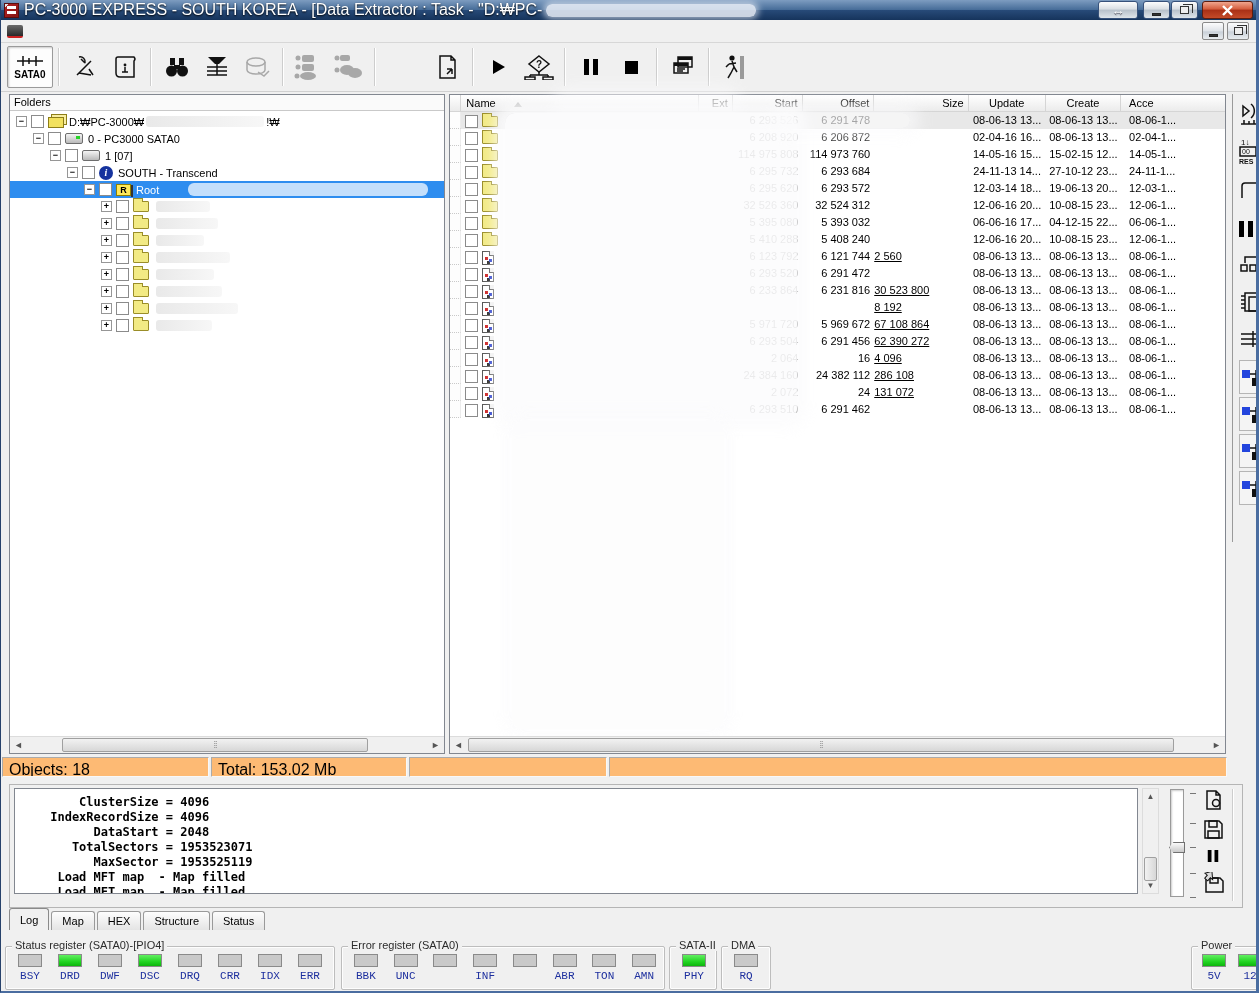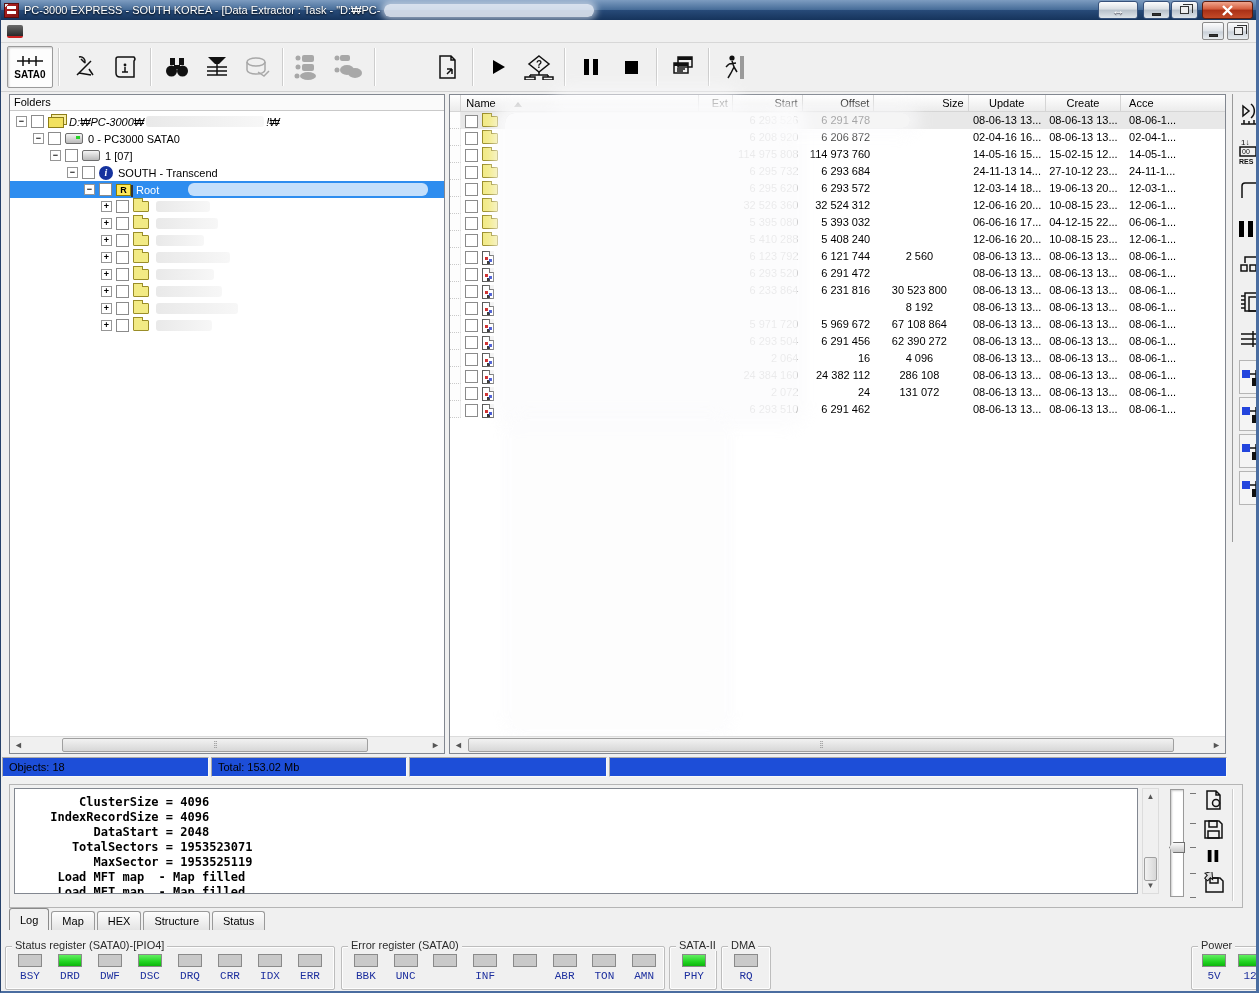--- a/index.html
+++ b/index.html
@@ -8,21 +8,21 @@
     position:relative; width:1259px; height:993px; overflow:hidden;
     background:#f0f0f0; font-family:"Liberation Sans", sans-serif; font-size:11px; color:#000;
     border-right:3px solid #4a6da0; border-bottom:2px solid #4a6da0; border-left:1px solid #27426b;
   }
   
   .titlebar { position:absolute; left:0; top:0; width:100%; height:20px;
     background:linear-gradient(#7d9cc0,#476d99 48%,#274a78 52%,#16345c);
     display:flex; align-items:center; padding-left:3px; }
   .app-icon { width:15px; height:15px; background:linear-gradient(135deg,#e2e2e2 15%,#b02020 15%,#8c1616 80%); border:1px solid #5a0e0e; margin-right:5px; position:relative; flex:none;}
   .app-icon::after{content:""; position:absolute; left:2px; top:2px; width:9px; height:3px; background:#fff; box-shadow:0 5px 0 #fff;}
-  .title-text { color:#fff; font-size:11px; text-shadow:0 1px 2px #000; white-space:nowrap; }
+  .title-text { color:#fff; font-size:16px; text-shadow:0 1px 2px #000; white-space:nowrap; }
   .title-smudge { display:inline-block; width:210px; height:13px; margin-left:4px; border-radius:6px;
     background:rgba(235,240,248,.85); box-shadow:0 0 6px 3px rgba(235,240,248,.6); }
   .winbtn { position:absolute; top:1px; height:18px; border:1px solid #37517a; border-radius:3px;
     background:linear-gradient(#fdfdfd,#d9dee3 45%,#b7c0ca 50%,#dfe5ea); display:flex; align-items:center; justify-content:center; }
   .winbtn svg{display:block}
   .btn-resize { right:118px; width:40px; }
   .btn-min { right:86px; width:27px; }
   .btn-restore { right:58px; width:27px; }
   .btn-close { right:3px; width:51px; background:linear-gradient(#f0a68e,var(--close,#d45c3c) 45%,#a93016 50%,#c44a28); border-color:#5c1d10; }
   .glyph-min { width:9px; height:3px; background:#333; border:1px solid #222; margin-top:8px;}
@@ -87,37 +87,37 @@
   .sort-asc { display:inline-block; width:0; height:0; border-left:4px solid transparent; border-right:4px solid transparent; border-bottom:5px solid #b7b7b7; margin-left:18px; }
   #list-body { position:relative; }
   .lrow { height:17px; display:flex; align-items:stretch; }
   .lrow.sel { background:#e8e8e8; }
   .lcell { white-space:nowrap; overflow:hidden; padding-top:2px;}
   .c-gutter{ width:12px; background:#fdfdfd; border-right:1px solid #ececec; border-bottom:1px dotted #c9c9c9;}
   .c-name{ width:252px; display:flex; align-items:center; padding-left:4px;}
   .c-ext{ width:36px;}
   .c-start{ width:74px; text-align:right; padding-right:4px;}
   .c-offset{ width:76px; text-align:right; padding-right:4px;}
-  .c-size{ width:100px; text-align:center; padding-right:4px;}
+  .c-size{ width:100px; text-align:left; padding-right:4px;text-decoration:underline;}
   .c-update{ width:82px; text-align:center;}
   .c-create{ width:80px; text-align:center;}
   .c-access{ width:110px; padding-left:8px;}
   .licon-file { width:12px; height:14px; background:#fff; border:1px solid #555; position:relative; display:inline-block;}
   .licon-file::before { content:""; position:absolute; right:-1px; top:-1px; width:4px; height:4px; background:#f0f0f0; border-left:1px solid #555; border-bottom:1px solid #555;}
   .licon-file::after { content:""; position:absolute; left:2px; top:5px; width:3px; height:3px; background:#c22; box-shadow:4px 2px 0 #2338c8, 2px 4px 0 #222;}
   .blur-block { position:absolute; border-radius:10px; background:rgba(252,252,253,.93); box-shadow:0 0 14px 10px rgba(252,252,253,.85); }
   
   .hscroll { position:absolute; left:0; bottom:0; width:100%; height:17px; background:#f0f0f0; border-top:1px solid #dcdcdc; }
   .hs-arrow { position:absolute; top:0; width:17px; height:16px; background:#f0f0f0; color:#555; text-align:center; font-size:9px; line-height:16px;}
   .hs-left{ left:0;} .hs-right{ right:0;}
   .hs-thumb { position:absolute; top:1px; height:14px; background:linear-gradient(#f2f2f2,#d7d7d7); border:1px solid #a0a0a0; border-radius:2px;}
   .hs-thumb::after{ content:"⁞⁞"; color:#8a8a8a; font-size:9px; display:block; text-align:center; line-height:12px; letter-spacing:-1px;}
   
   .statusbar { position:absolute; left:0; top:757px; width:100%; height:21px; }
-  .scell { position:absolute; top:0; height:20px; padding:3px 6px; background:#1d4ed8; border:1px solid; border-color:#ababab #f8f8f8 #f8f8f8 #ababab; font-size:11px; white-space:nowrap; overflow:hidden;}
+  .scell { position:absolute; top:0; height:20px; padding:3px 6px; background:#fdba74; border:1px solid; border-color:#ababab #f8f8f8 #f8f8f8 #ababab; font-size:16px; white-space:nowrap; overflow:hidden;}
   
   #log-group { position:absolute; left:8px; top:784px; width:1234px; height:124px; background:#f0f0f0; border:1px solid #b5b5b5; }
   #log-white { position:absolute; left:4px; top:3px; width:1124px; height:106px; background:#fff; border:1px solid #828790; overflow:hidden;}
   #log-pre { font:bold 12px/15px "DejaVu Sans Mono", monospace; padding:6px 0 0 28px; white-space:pre; }
   .vscroll { position:absolute; left:1132px; top:3px; width:17px; height:106px; background:#f0f0f0; border:1px solid #dcdcdc;}
   .vs-arrow { position:absolute; left:0; width:15px; height:15px; color:#555; font-size:8px; text-align:center; line-height:15px;}
   .vs-up{top:0;} .vs-down{bottom:0;}
   .vs-thumb { position:absolute; left:1px; top:68px; width:13px; height:24px; background:linear-gradient(90deg,#f2f2f2,#d7d7d7); border:1px solid #a0a0a0; border-radius:2px;}
   .vslider-groove { position:absolute; left:1160px; top:4px; width:14px; height:108px; background:#fff; border:1px solid #9a9a9a; box-shadow:inset 1px 1px 2px #ccc;}
   .vslider-thumb { position:absolute; left:-2px; top:52px; width:16px; height:11px; background:linear-gradient(#fafafa,#c9c9c9); border:1px solid #707070; clip-path:polygon(0 50%,28% 0,100% 0,100% 100%,28% 100%);}
@@ -296,21 +296,21 @@
         <circle cx="9" cy="4" r="2.6" fill="#111"></circle>
         <path class="ink" d="M9 7 L11 13 L8 19 L5 24 M11 13 L14 18 M6 10 L13 9 M3 13 L6 10" stroke-width="2"></path>
         <rect x="17" y="2" width="4" height="23" fill="#9a9a9a"></rect>
       </svg>
     </div>
   </div>
 
   <div id="left-panel" class="panel">
     <div class="folders-caption">Folders</div>
     <div id="tree">
-        <div class="tree-row" style="padding-left: 6px; font-style: italic;">
+        <div class="tree-row" style="padding-left: 6px;">
           <span class="expand minus"></span>
           <span class="cbx"></span>
           <span class="ticon icon-folder-stack"></span>
           <span class="tlabel">D:₩PC-3000₩</span>
           <span class="smudge-inline" style="width: 118px;"></span>
           <span class="tlabel">!₩</span>
         </div>
         <div class="tree-row" style="padding-left: 23px;">
           <span class="expand minus"></span>
           <span class="cbx"></span>

